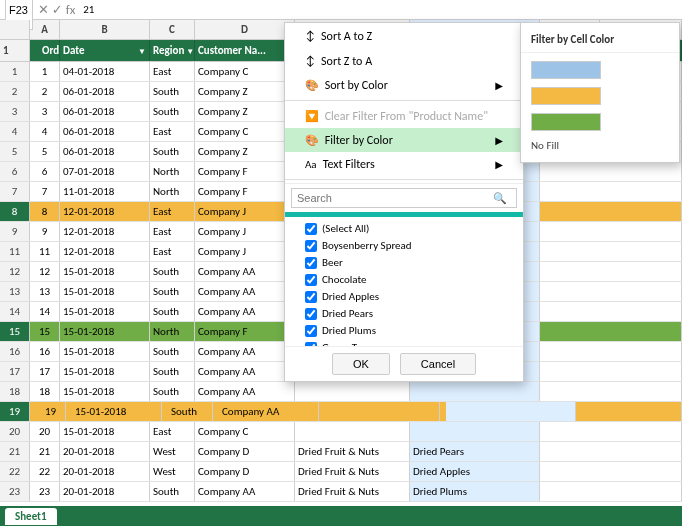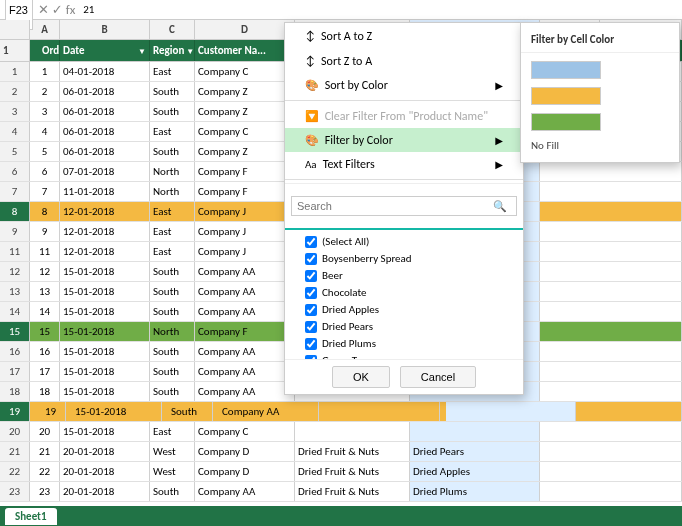--- a/index.html
+++ b/index.html
@@ -56,23 +56,23 @@
       cursor: pointer;
       display: flex;
       align-items: center;
       gap: 6px;
     }
     .menu-item.highlighted { background: #c6efce; }
     .menu-item.disabled { color: #aaa; }
     .menu-separator { height: 1px; background: #ddd; margin: 3px 0; }
     .submenu-arrow { margin-left: auto; font-size: 10px; }
     .search-box-container {
-      padding: 12px 6px;
+      padding: 4px 6px;
       border-top: 1px solid #eee;
-      border-bottom: 2px solid #14b8a6;
+      border-bottom: 5px solid #14b8a6;
     }
     .search-box {
       width: 100%;
       border: 1px solid #ccc;
       padding: 3px 20px 3px 5px;
       font-size: 11px;
       outline: none;
       position: relative;
     }
     .search-box-wrapper { position: relative; }

